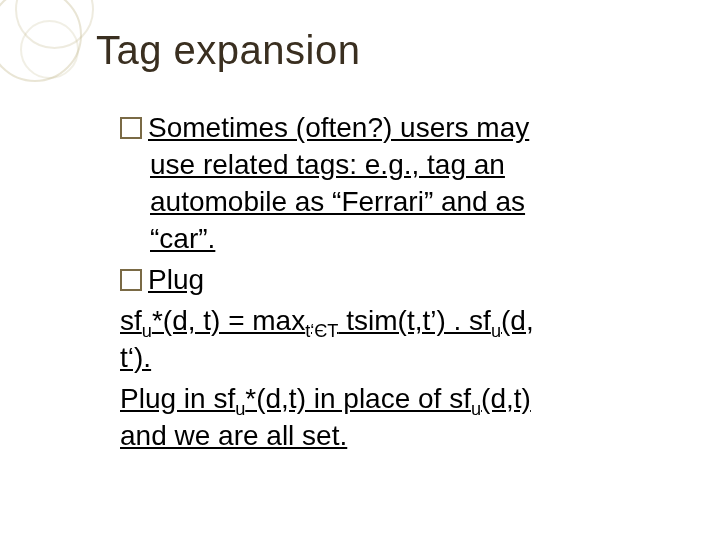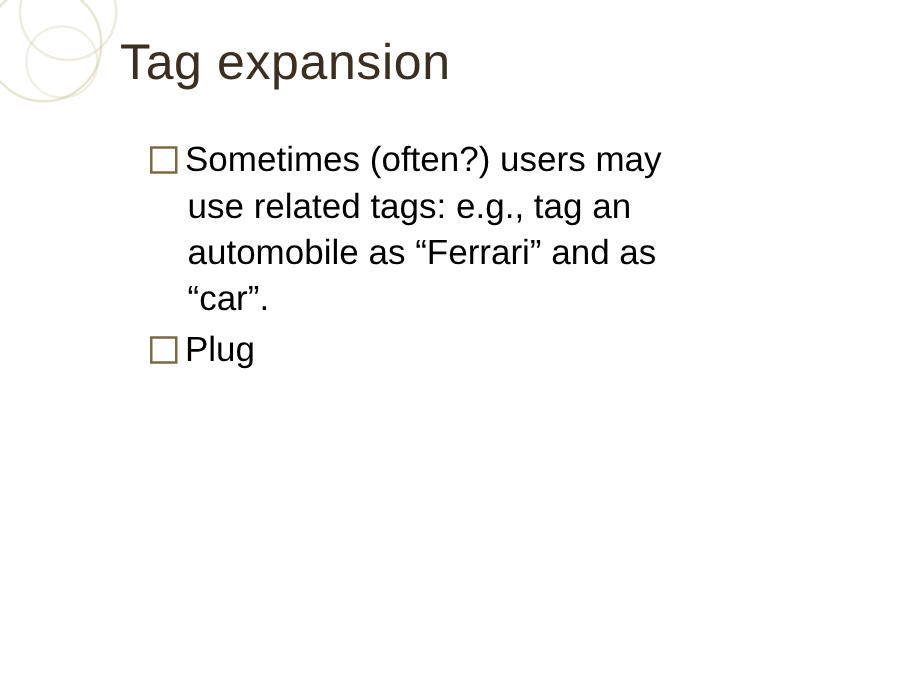--- a/index.html
+++ b/index.html
@@ -49,20 +49,21 @@
     left: 120px;
     right: 80px;
     font-size: 28px;
     line-height: 1.32;
     color: #000000;
   }
   .para {
     margin: 0 0 4px 0;
     text-indent: -30px;
     padding-left: 30px;
+    text-decoration: underline;
   }
   .checkbox {
     display: inline-block;
     width: 18px;
     height: 18px;
     border: 2px solid #7a6a45;
     margin-right: 6px;
     vertical-align: -2px;
   }
   .sub {
@@ -91,16 +92,22 @@
 
     <p class="para">
       <span class="checkbox"></span><span>Sometimes (often?) users may use related tags: e.g., tag an automobile as “Ferrari” and as “car”.</span>
     </p>
 
 
     <p class="para">
       <span class="checkbox"></span><span>Plug</span>
     </p>
 
+    <p class="para plain">
+      <span>sf</span><span class="sub">u</span><span>*(d, t) = max</span><span class="sub">t‘ЄT</span><span> tsim(t,t’) . sf</span><span class="sub">u</span><span>(d, t‘).</span>
+    </p>
 
+    <p class="para plain">
+      <span>Plug in sf</span><span class="sub">u</span><span>*(d,t) in place of sf</span><span class="sub">u</span><span>(d,t) and we are all set.</span>
+    </p>
 
   </div>
 </div>
 
 </body></html>

